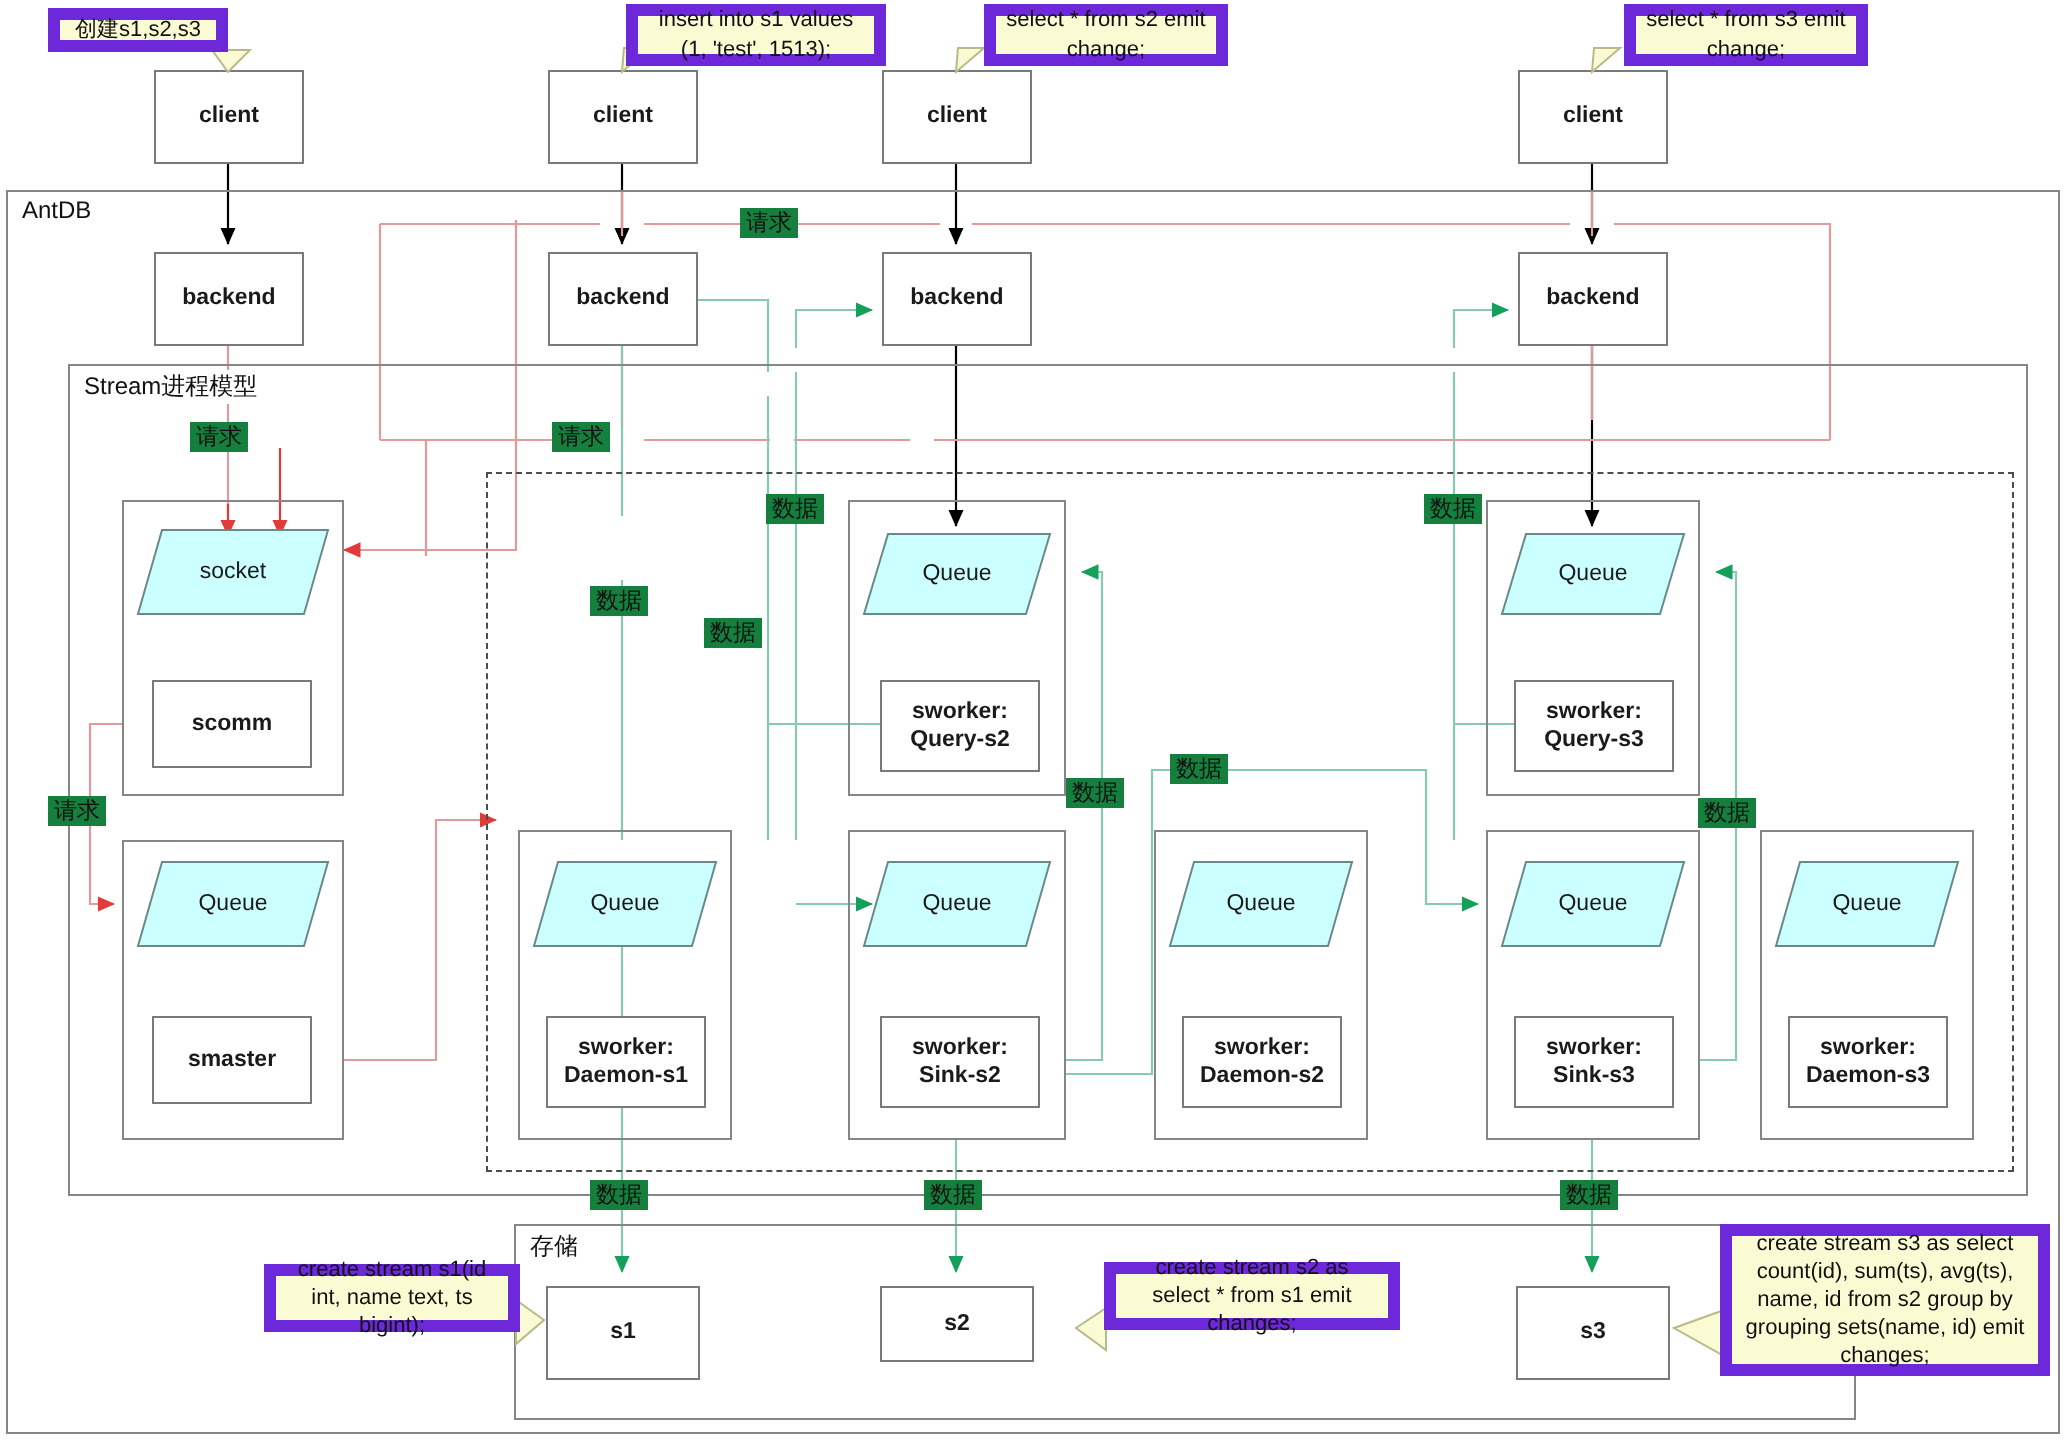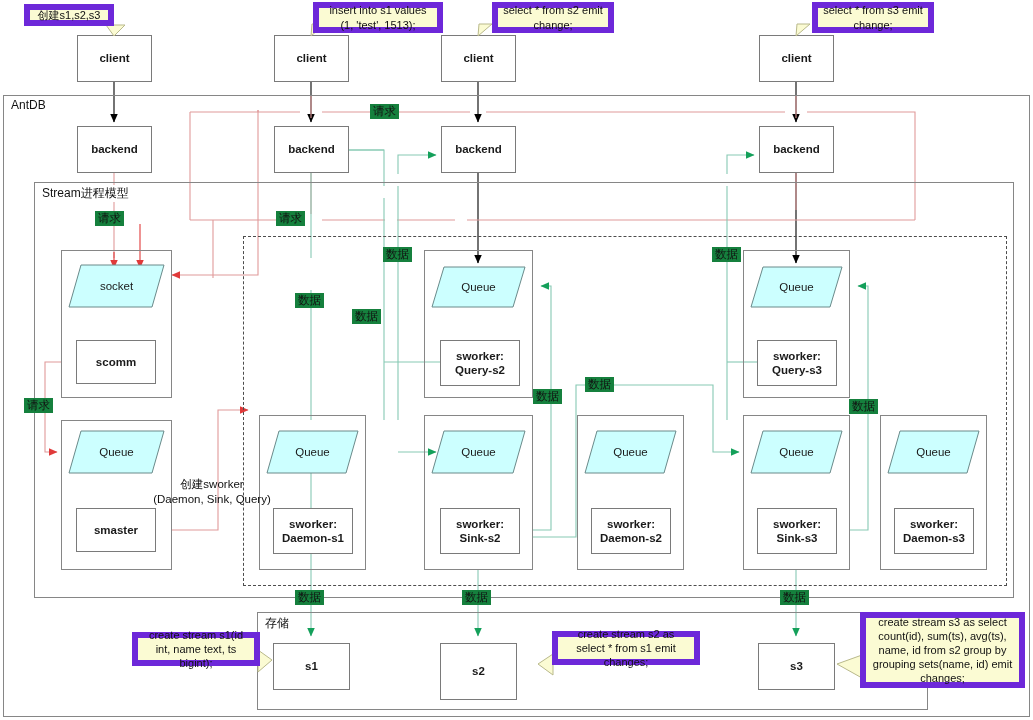--- a/index.html
+++ b/index.html
@@ -229,44 +229,40 @@
         <polygon points="13,1 92,1 80,43 1,43" fill="#ccffff" stroke="#6a8a8a" stroke-width="1"></polygon>
       </svg>
     <span>Queue</span>
   </div>
   <div class="node mline" style="left:894px;top:508px;width:80px;height:46px;">
     <span style="white-space:pre-line">sworker:
 Daemon-s3</span>
   </div>
 
   <div class="node" style="left:273px;top:643px;width:77px;height:47px;">s1</div>
-  <div class="node" style="left:440px;top:643px;width:77px;height:57px;">s2</div>
+  <div class="node" style="left:440px;top:643px;width:77px;height:38px;">s2</div>
   <div class="node" style="left:758px;top:643px;width:77px;height:47px;">s3</div>
 
   <div class="wlabel" style="left:370px;top:104px;">请求</div>
   <div class="wlabel" style="left:95px;top:211px;">请求</div>
   <div class="wlabel" style="left:276px;top:211px;">请求</div>
   <div class="wlabel" style="left:24px;top:398px;">请求</div>
 
   <div class="wlabel" style="left:295px;top:293px;">数据</div>
   <div class="wlabel" style="left:383px;top:247px;">数据</div>
   <div class="wlabel" style="left:352px;top:309px;">数据</div>
   <div class="wlabel" style="left:533px;top:389px;">数据</div>
   <div class="wlabel" style="left:585px;top:377px;">数据</div>
   <div class="wlabel" style="left:712px;top:247px;">数据</div>
   <div class="wlabel" style="left:849px;top:399px;">数据</div>
 
   <div class="wlabel" style="left:295px;top:590px;">数据</div>
   <div class="wlabel" style="left:462px;top:590px;">数据</div>
   <div class="wlabel" style="left:780px;top:590px;">数据</div>
 
-  <div style="position:absolute;left:152px;top:477px;width:120px;font-size:11.5px;color:#111;text-align:center;line-height:1.3;">
-    <div>创建sworker</div>
-    <div>(Daemon, Sink, Query)</div>
-  </div>
 
   <svg style="position:absolute;left:0;top:0;width:1033px;height:720px;pointer-events:none;" viewBox="0 0 1033 720">
     <g fill="#fbfbd3" stroke="#b9b98b" stroke-width="1">
       <polygon points="106,25 114,36 125,25"></polygon>
       <polygon points="312,24 311,36 325,24"></polygon>
       <polygon points="479,24 478,36 492,24"></polygon>
       <polygon points="797,24 796,36 810,24"></polygon>
       <polygon points="258,650 272,660 258,672"></polygon>
       <polygon points="553,654 538,664 553,675"></polygon>
       <polygon points="862,655 837,664 862,678"></polygon>

